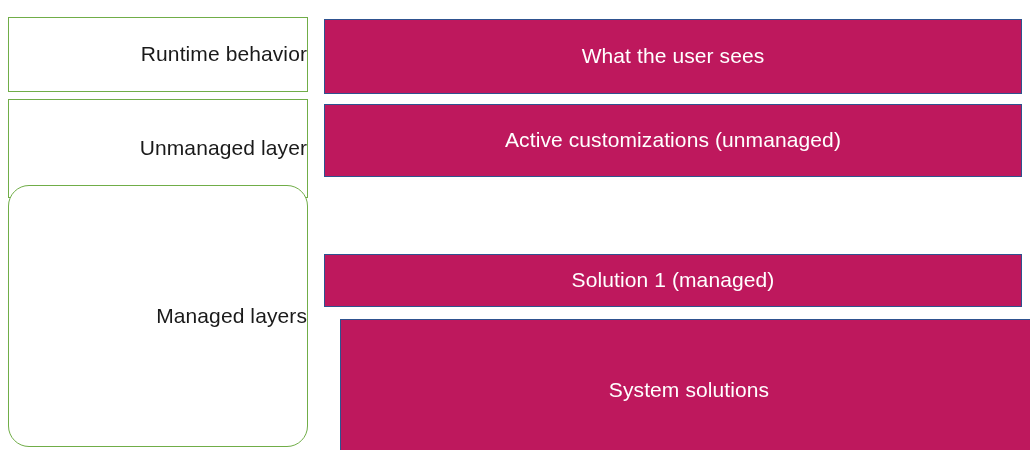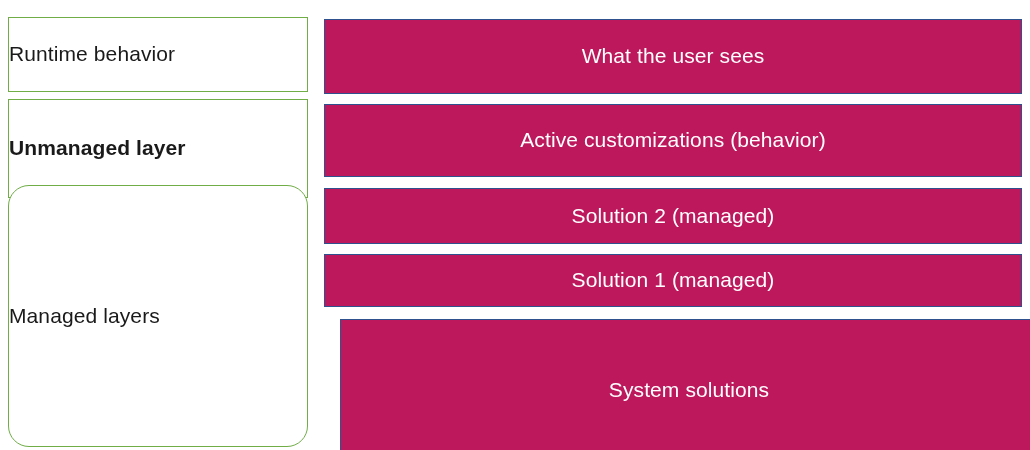--- a/index.html
+++ b/index.html
@@ -22,33 +22,33 @@
   }
 
   
   .cat-box {
     position: absolute;
     box-sizing: border-box;
     background: #ffffff;
     border: 1.6px solid #70AD47;
     display: flex;
     align-items: center;
-    justify-content: flex-start;
+    justify-content: flex-end;
     text-align: center;
   }
   .cat-label {
     color: #1a1a1a;
     font-size: 21px;
     line-height: 1.15;
     letter-spacing: 0.1px;
     white-space: nowrap;
   }
 
   #cat-runtime   { left: 8px;  top: 17px;  width: 300px; height: 75px; }
-  #cat-unmanaged { left: 8px;  top: 99px;  width: 300px; height: 99px; font-weight: bold; }
+  #cat-unmanaged { left: 8px;  top: 99px;  width: 300px; height: 99px; }
   #cat-managed   { left: 8px;  top: 185px; width: 300px; height: 262px; border-radius: 21px; }
 
   
   .layer-box {
     position: absolute;
     box-sizing: border-box;
     background: #be185d;
     border: 1px solid #2F528F;
     display: flex;
     align-items: center;
@@ -84,26 +84,23 @@
 
   <div class="cat-box" id="cat-managed">
     <span class="cat-label">Managed layers</span>
   </div>
 
   <div class="layer-box" id="layer-user">
     <span class="layer-label">What the user sees</span>
   </div>
 
   <div class="layer-box" id="layer-active">
-    <span class="layer-label">Active customizations (behavior)</span>
+    <span class="layer-label">Active customizations (unmanaged)</span>
   </div>
 
-  <div class="layer-box" id="layer-sol2">
-    <span class="layer-label">Solution 2 (managed)</span>
-  </div>
 
   <div class="layer-box" id="layer-sol1">
     <span class="layer-label">Solution 1 (managed)</span>
   </div>
 
   <div class="layer-box" id="layer-system">
     <span class="layer-label">System solutions</span>
   </div>
 
 </div>

